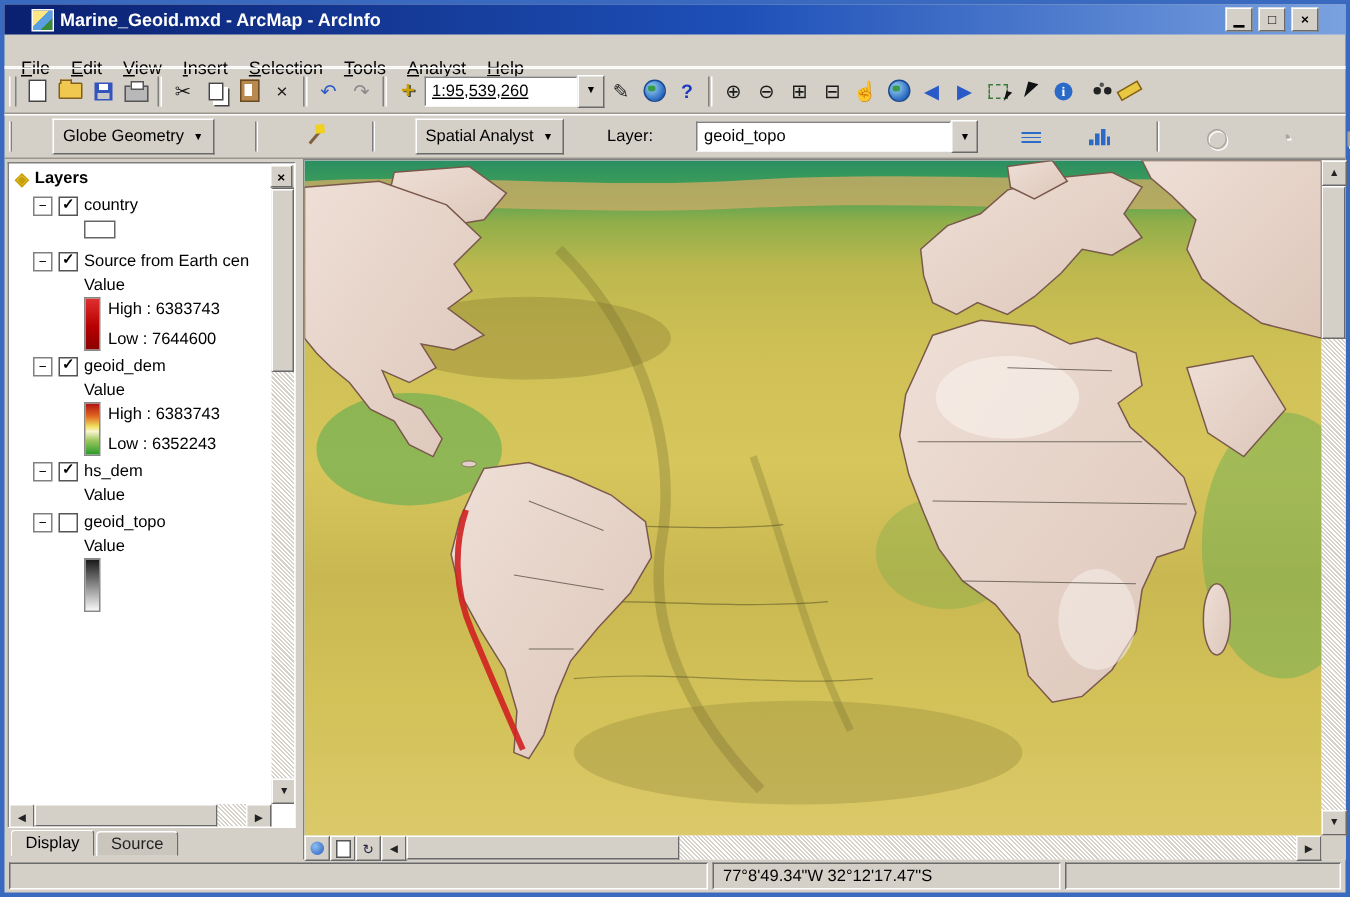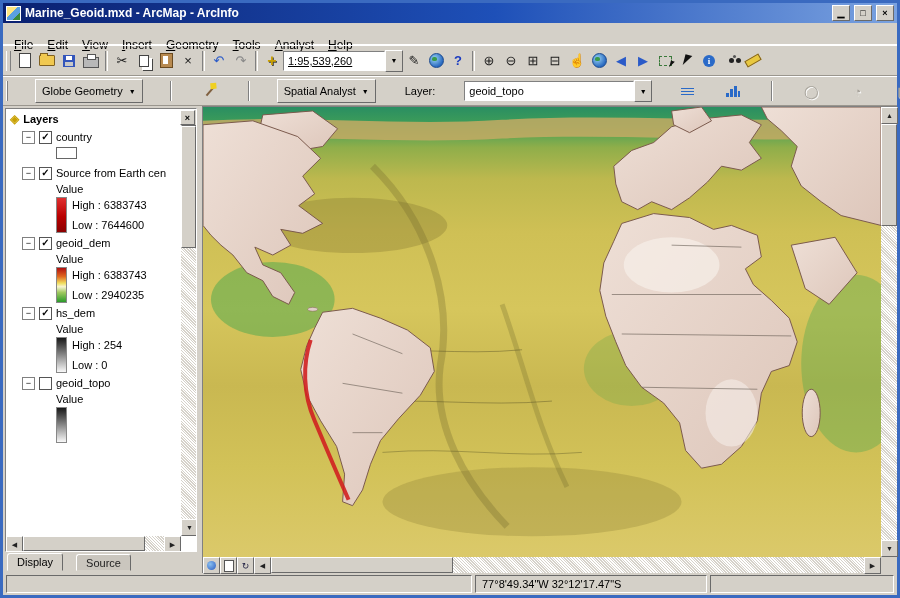--- a/index.html
+++ b/index.html
@@ -6,21 +6,21 @@
   body{width:900px;height:598px;font-family:"Liberation Sans",sans-serif;background:#3a6ac0;overflow:hidden;}
   .window{width:894px;height:592px;border:3px solid #3a6ac0;background:#d4d0c8;display:flex;flex-direction:column;}
 
   
   .raised{border:1px solid;border-color:#ffffff #6a6a6a #6a6a6a #ffffff;background:#d4d0c8;}
   .sunken{border:1px solid;border-color:#6a6a6a #ffffff #ffffff #6a6a6a;}
   .field{border:1px solid;border-color:#808080 #ffffff #ffffff #808080;background:#ffffff;}
 
   
   .titlebar{height:20px;flex:0 0 20px;background:linear-gradient(90deg,#0a2070 0%,#1e50b8 55%,#7aa2e0 100%);
-    color:#fff;display:flex;align-items:center;padding:0 3px;gap:4px;}
+    color:#fff;display:flex;align-items:center;padding:0 18px;gap:4px;}
   .app-icon{width:13px;height:13px;border:1px solid #fff;
     background:linear-gradient(135deg,#ffe680 0 40%,#5aa0e0 40% 70%,#3a8a3a 70%);}
   .title-text{font-size:12px;font-weight:bold;flex:1;white-space:nowrap;overflow:hidden;}
   .tb-btn{width:16px;height:14px;display:flex;align-items:center;justify-content:center;
     font-size:9px;font-weight:bold;color:#000;}
 
   
   .menubar{height:21px;flex:0 0 21px;display:flex;align-items:center;padding-left:4px;font-size:12px;
     border-bottom:1px solid #fff;}
   .menu-item{display:inline-block;padding:2px 7px;color:#000;margin-top:23px;}
@@ -88,21 +88,21 @@
   .sym-row{margin-left:46px;margin-top:2px;}
   .sym-rect{width:19px;height:10px;background:#fff;border:1px solid #666;display:inline-block;}
   .value-row{margin-left:46px;}
   .ramp-row{display:flex;margin-left:46px;gap:5px;align-items:stretch;margin-bottom:2px;}
   .ramp{width:9px;height:34px;border:1px solid #888;flex:0 0 auto;}
   .ramp-red{background:linear-gradient(180deg,#e03030,#b80000 55%,#8a0000);}
   .ramp-geoid{background:linear-gradient(180deg,#b01010,#e06820 25%,#f0e060 45%,#f8f4d0 55%,#a0c860 72%,#2a9a2a);}
   .ramp-gray{background:linear-gradient(180deg,#181818,#f8f8f8);}
   .ramp-labels{display:flex;flex-direction:column;justify-content:space-between;height:36px;font-size:11px;}
 
-  .toc-tabs{height:19px;flex:0 0 19px;display:flex;align-items:flex-end;gap:13px;padding-left:2px;}
+  .toc-tabs{height:19px;flex:0 0 19px;display:flex;align-items:flex-end;gap:1px;padding-left:2px;}
   .tab{height:16px;display:flex;align-items:center;padding:0 9px;font-size:11px;
     border:1px solid;border-color:#fff #6a6a6a #d4d0c8 #fff;border-radius:3px 3px 0 0;background:#d4d0c8;}
   .tab.back{height:15px;color:#222;background:#cac6be;}
 
   .splitter{width:3px;flex:0 0 3px;background:#d4d0c8;}
 
   .map{flex:1;display:flex;min-width:0;border-left:1px solid #808080;border-top:1px solid #808080;background:#fff;}
   .map-left{flex:1;display:flex;flex-direction:column;min-width:0;}
   .map-canvas{flex:1;min-height:0;position:relative;}
   .map-canvas svg{display:block;width:100%;height:100%;}
@@ -140,21 +140,21 @@
     <span class="tb-btn raised">▁</span>
     <span class="tb-btn raised">□</span>
     <span class="tb-btn raised">×</span>
   </div>
 
   <div class="menubar">
     <span class="menu-item">File</span>
     <span class="menu-item">Edit</span>
     <span class="menu-item">View</span>
     <span class="menu-item">Insert</span>
-    <span class="menu-item">Geometry</span>
+    <span class="menu-item">Selection</span>
     <span class="menu-item">Tools</span>
     <span class="menu-item">Analyst</span>
     <span class="menu-item">Help</span>
   </div>
 
   <div class="toolbar row1">
     <span class="grip"></span>
     <span class="tbtn">
         <span class="ic ic-page"></span>
       </span>
@@ -309,37 +309,30 @@
           <div class="tree-row">
             <span class="box-exp">−</span>
             <span class="box-check">✓</span>
             <span class="lyr-name">geoid_dem</span>
           </div>
           <div class="value-row">Value</div>
           <div class="ramp-row">
             <span class="ramp ramp-geoid"></span>
             <span class="ramp-labels">
               <span>High : 6383743</span>
-              <span>Low : 2940235</span>
+              <span>Low : 6352243</span>
             </span>
           </div>
 
           <div class="tree-row">
             <span class="box-exp">−</span>
             <span class="box-check">✓</span>
             <span class="lyr-name">hs_dem</span>
           </div>
           <div class="value-row">Value</div>
-          <div class="ramp-row">
-            <span class="ramp ramp-gray"></span>
-            <span class="ramp-labels">
-              <span>High : 254</span>
-              <span>Low : 0</span>
-            </span>
-          </div>
 
           <div class="tree-row">
             <span class="box-exp">−</span>
             <span class="box-check"></span>
             <span class="lyr-name">geoid_topo</span>
           </div>
           <div class="value-row">Value</div>
           <div class="ramp-row">
             <span class="ramp ramp-gray"></span>
           </div>

